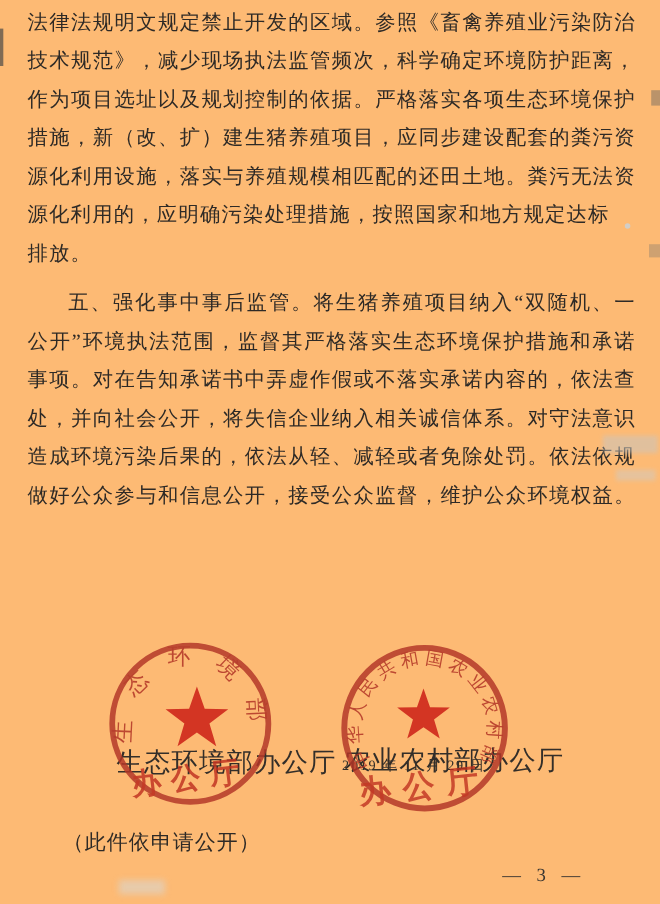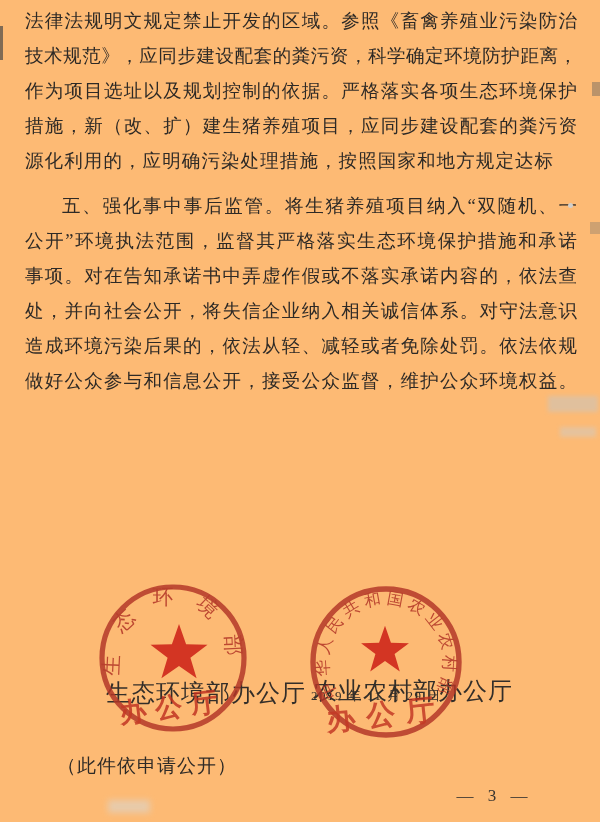--- a/index.html
+++ b/index.html
@@ -87,24 +87,26 @@
   #art-speck       { left: 568px; top: 203px; width: 5px;  height: 5px;  background: #d2cec8; border-radius: 50%; filter: blur(.5px); }
   #art-foot-smudge { left: 108px; top: 800px; width: 42px; height: 13px; background: #dad6cf; opacity: .6; filter: blur(3px); }
 </style>
 </head>
 <body>
 
 <div id="page">
 
   <div id="body-text">
     <div class="bline jline">法律法规明文规定禁止开发的区域。参照《畜禽养殖业污染防治</div>
-    <div class="bline jline">技术规范》，应同步建设配套的粪污资，科学确定环境防护距离，</div>
+    <div class="bline jline">技术规范》，减少现场执法监管频次，科学确定环境防护距离，</div>
     <div class="bline jline">作为项目选址以及规划控制的依据。严格落实各项生态环境保护</div>
     <div class="bline jline">措施，新（改、扩）建生猪养殖项目，应同步建设配套的粪污资</div>
+    <div class="bline jline">源化利用设施，落实与养殖规模相匹配的还田土地。粪污无法资</div>
     <div class="bline short">源化利用的，应明确污染处理措施，按照国家和地方规定达标</div>
+    <div class="bline short">排放。</div>
 
     <div class="bline jline para2 indent2"><span class="bold-head">五、强化事中事后监管。</span><span>将生猪养殖项目纳入“双随机、一</span></div>
     <div class="bline jline">公开”环境执法范围，监督其严格落实生态环境保护措施和承诺</div>
     <div class="bline jline">事项。对在告知承诺书中弄虚作假或不落实承诺内容的，依法查</div>
     <div class="bline jline">处，并向社会公开，将失信企业纳入相关诚信体系。对守法意识</div>
     <div class="bline jline">造成环境污染后果的，依法从轻、减轻或者免除处罚。依法依规</div>
     <div class="bline jline">做好公众参与和信息公开，接受公众监督，维护公众环境权益。</div>
   </div>
 
   <svg id="seal-left" class="seal-svg" width="164" height="164" viewBox="-82 -82 164 164">

